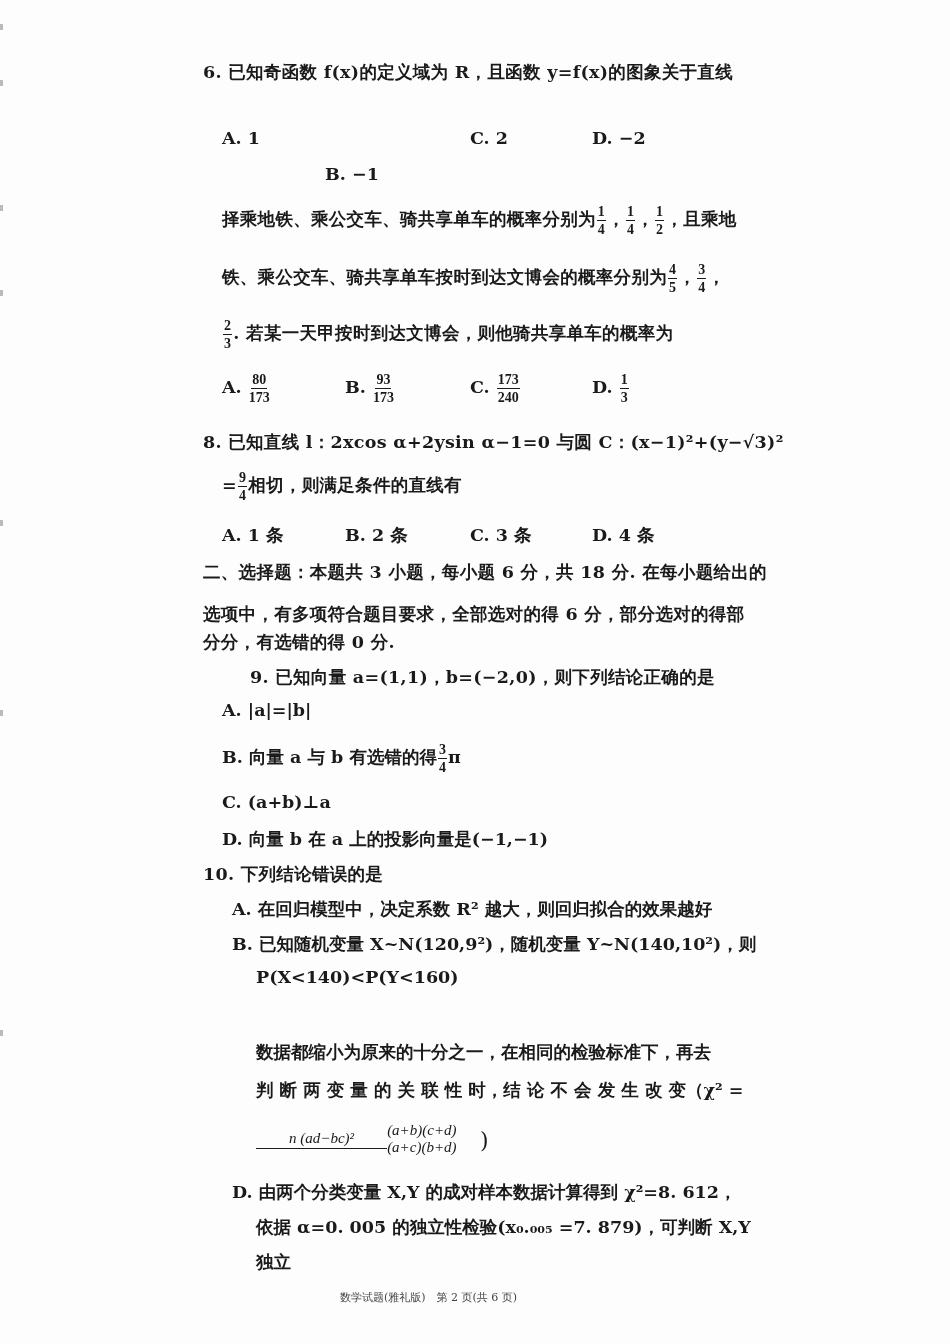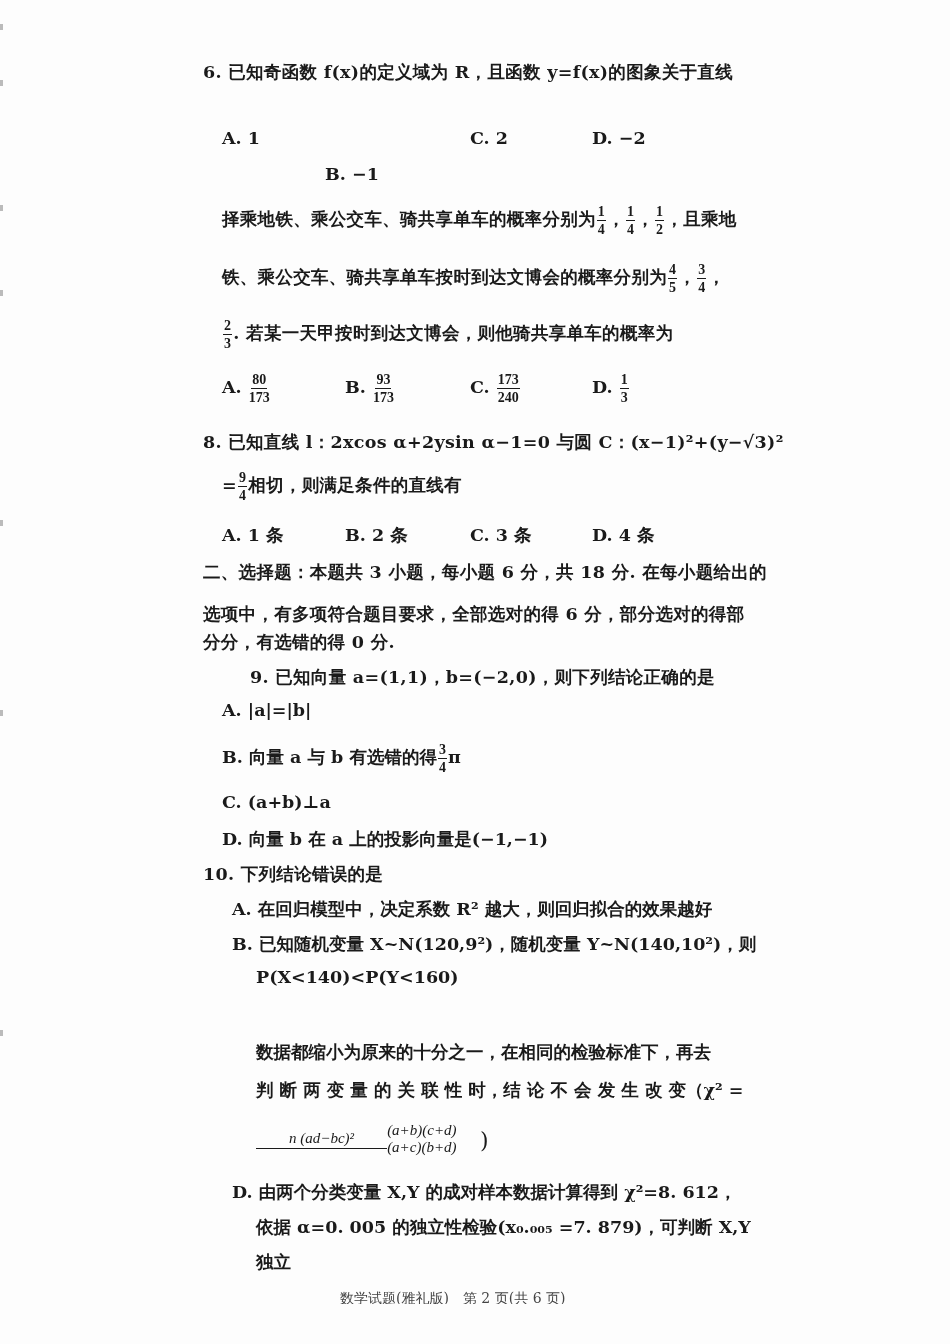--- a/index.html
+++ b/index.html
@@ -8,21 +8,21 @@
     font-family: "DejaVu Serif", "Liberation Serif", serif; color: #1a1a1a;
   }
   .page { position: absolute; left: 0; top: 0; width: 950px; height: 1344px; }
   .line { position: absolute; font-size: 17.5px; white-space: nowrap; letter-spacing: 0.3px; font-weight: 600; }
   .frac { display: inline-flex; flex-direction: column; align-items: center; vertical-align: middle; font-size: 14px; line-height: 15px; margin: 0 1px; font-family: "Liberation Serif", serif; }
   .frac .num { padding: 0 1px 1px; border-bottom: 1.2px solid #1a1a1a; }
   .frac .den { padding-top: 1px; }
   .opt { position: absolute; font-size: 17.5px; white-space: nowrap; font-weight: 600; }
   .bigfrac { position: absolute; display: flex; align-items: center; font-family: "Liberation Serif", serif; font-style: italic; font-size: 15px; font-weight: 400; }
   .bigfrac .num { padding: 0 4px 1px; border-bottom: 1.2px solid #1a1a1a; width: 100%; text-align: center; }
-  .footer { position: absolute; font-size: 14px; left: 340px; top: 1290px; color: #444; height: 14px; overflow: hidden; white-space: nowrap; }
+  .footer { position: absolute; font-size: 11px; left: 340px; top: 1290px; color: #444; height: 14px; overflow: hidden; white-space: nowrap; }
   .margin-mark { position: absolute; left: 0; width: 3px; background: #bbb; height: 6px; }
 </style>
 </head>
 <body>
 
 <div class="page">
 
   <div class="margin-mark" style="top:24px"></div>
   <div class="margin-mark" style="top:80px"></div>
   <div class="margin-mark" style="top:205px"></div>

